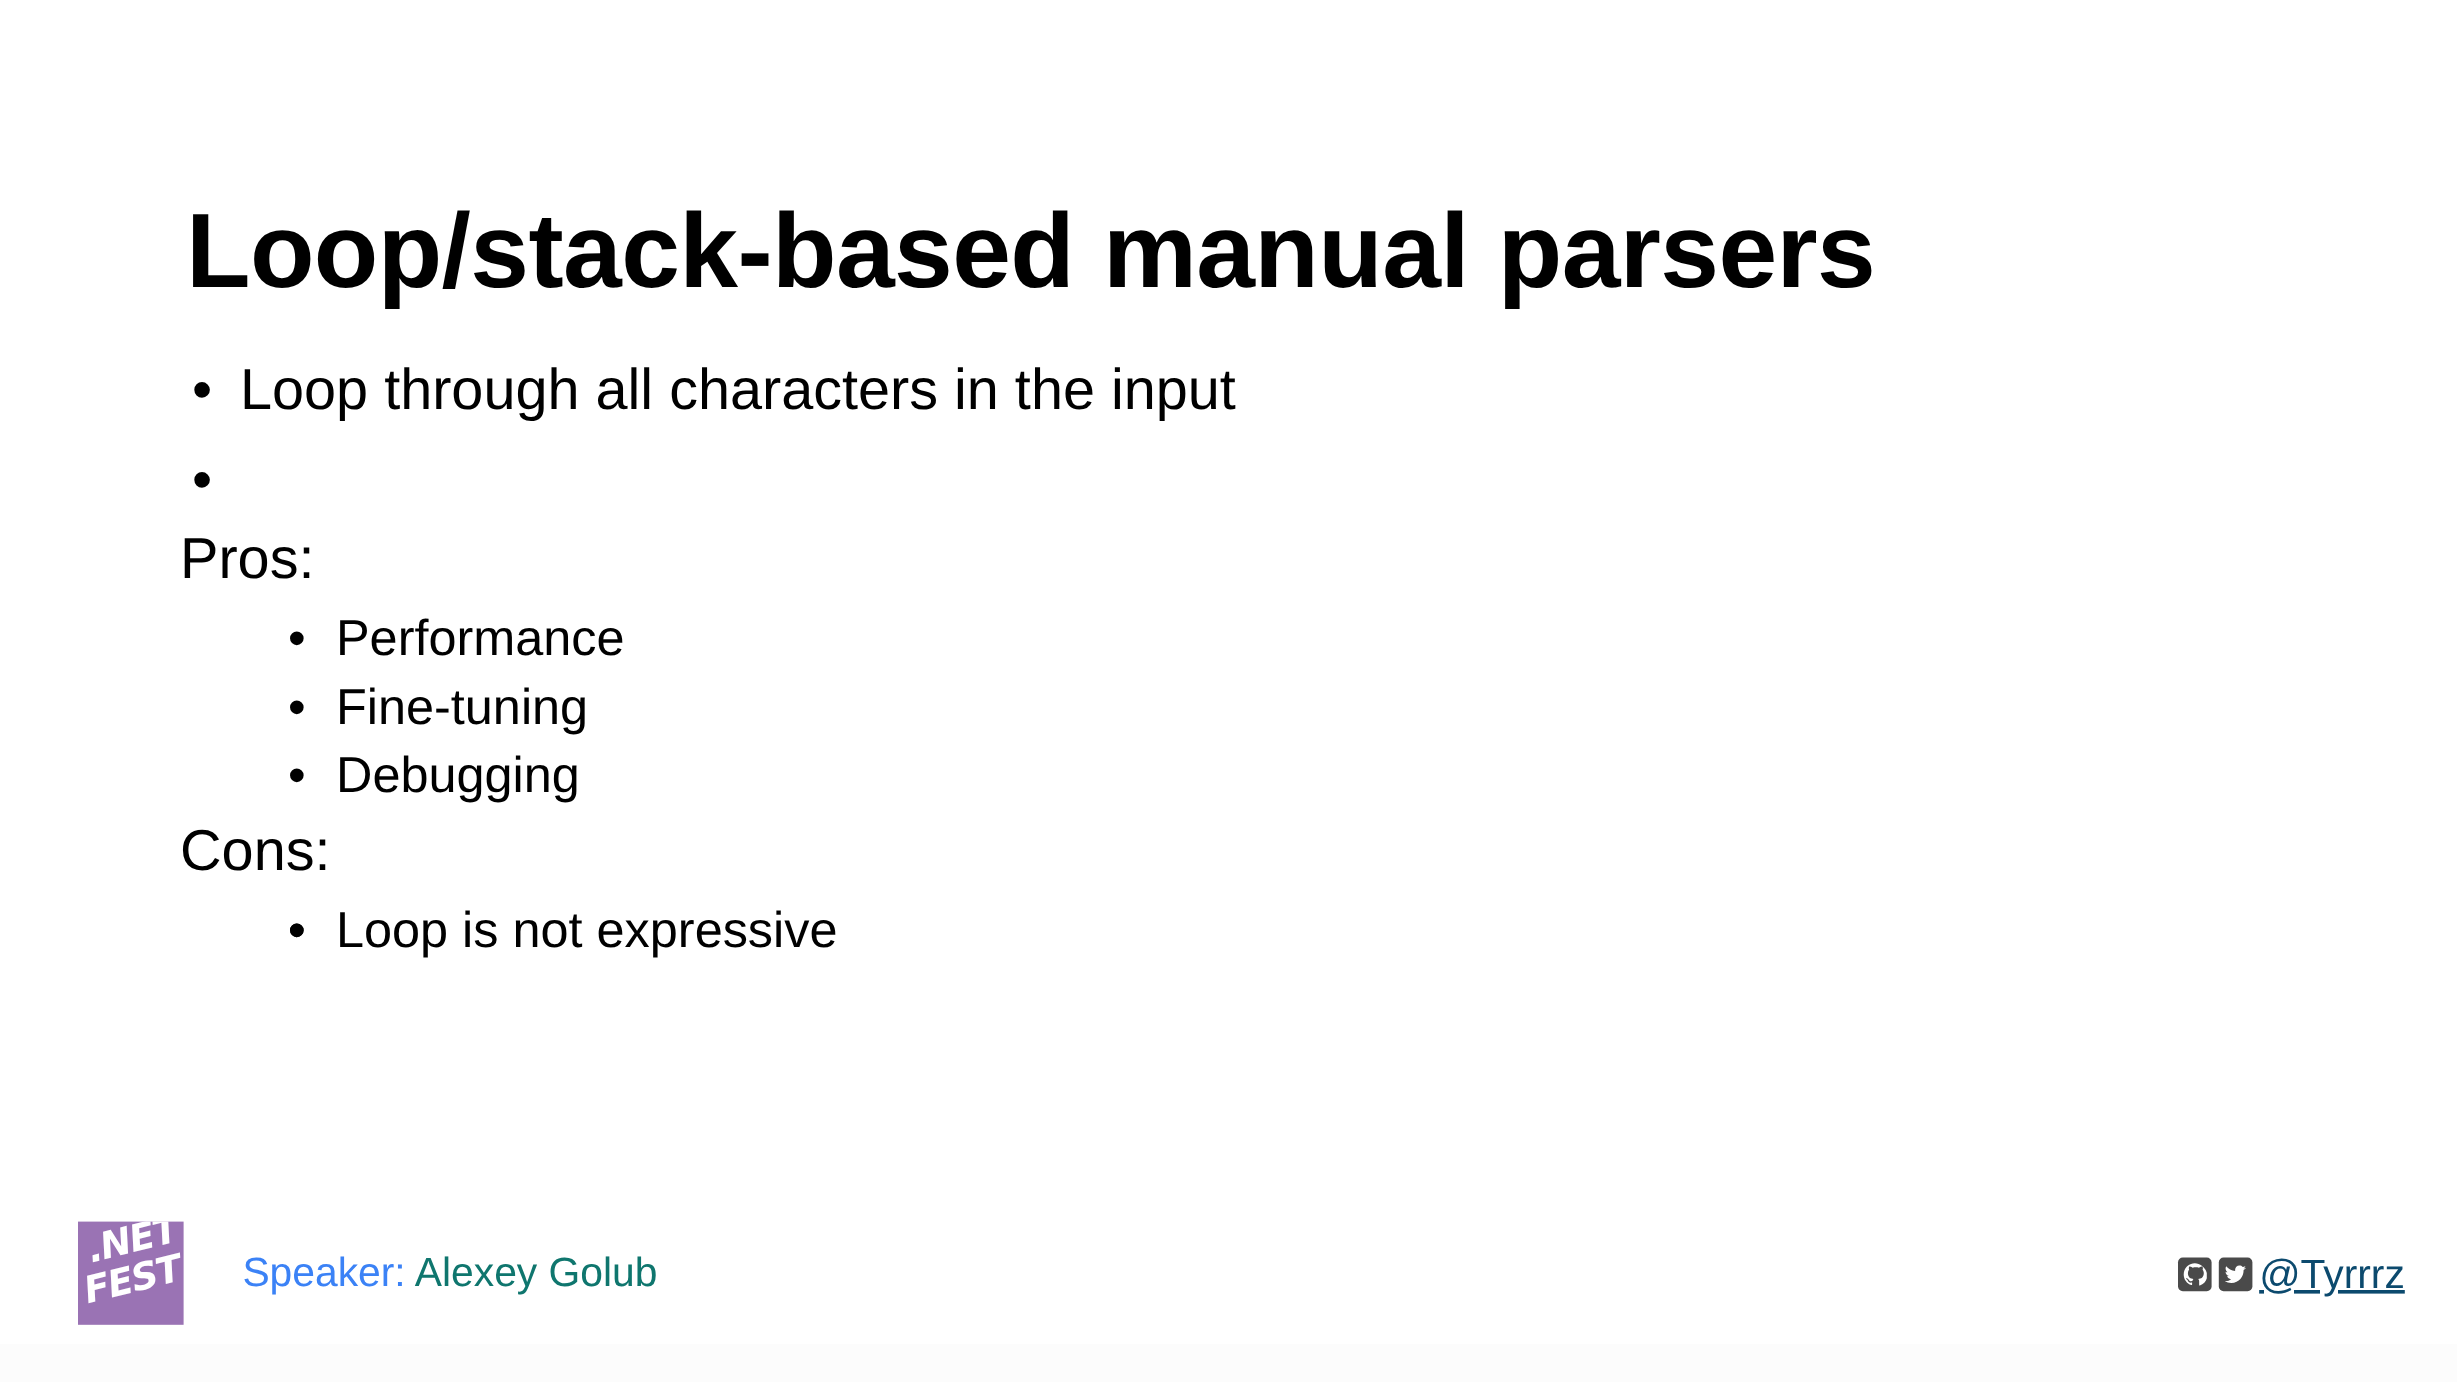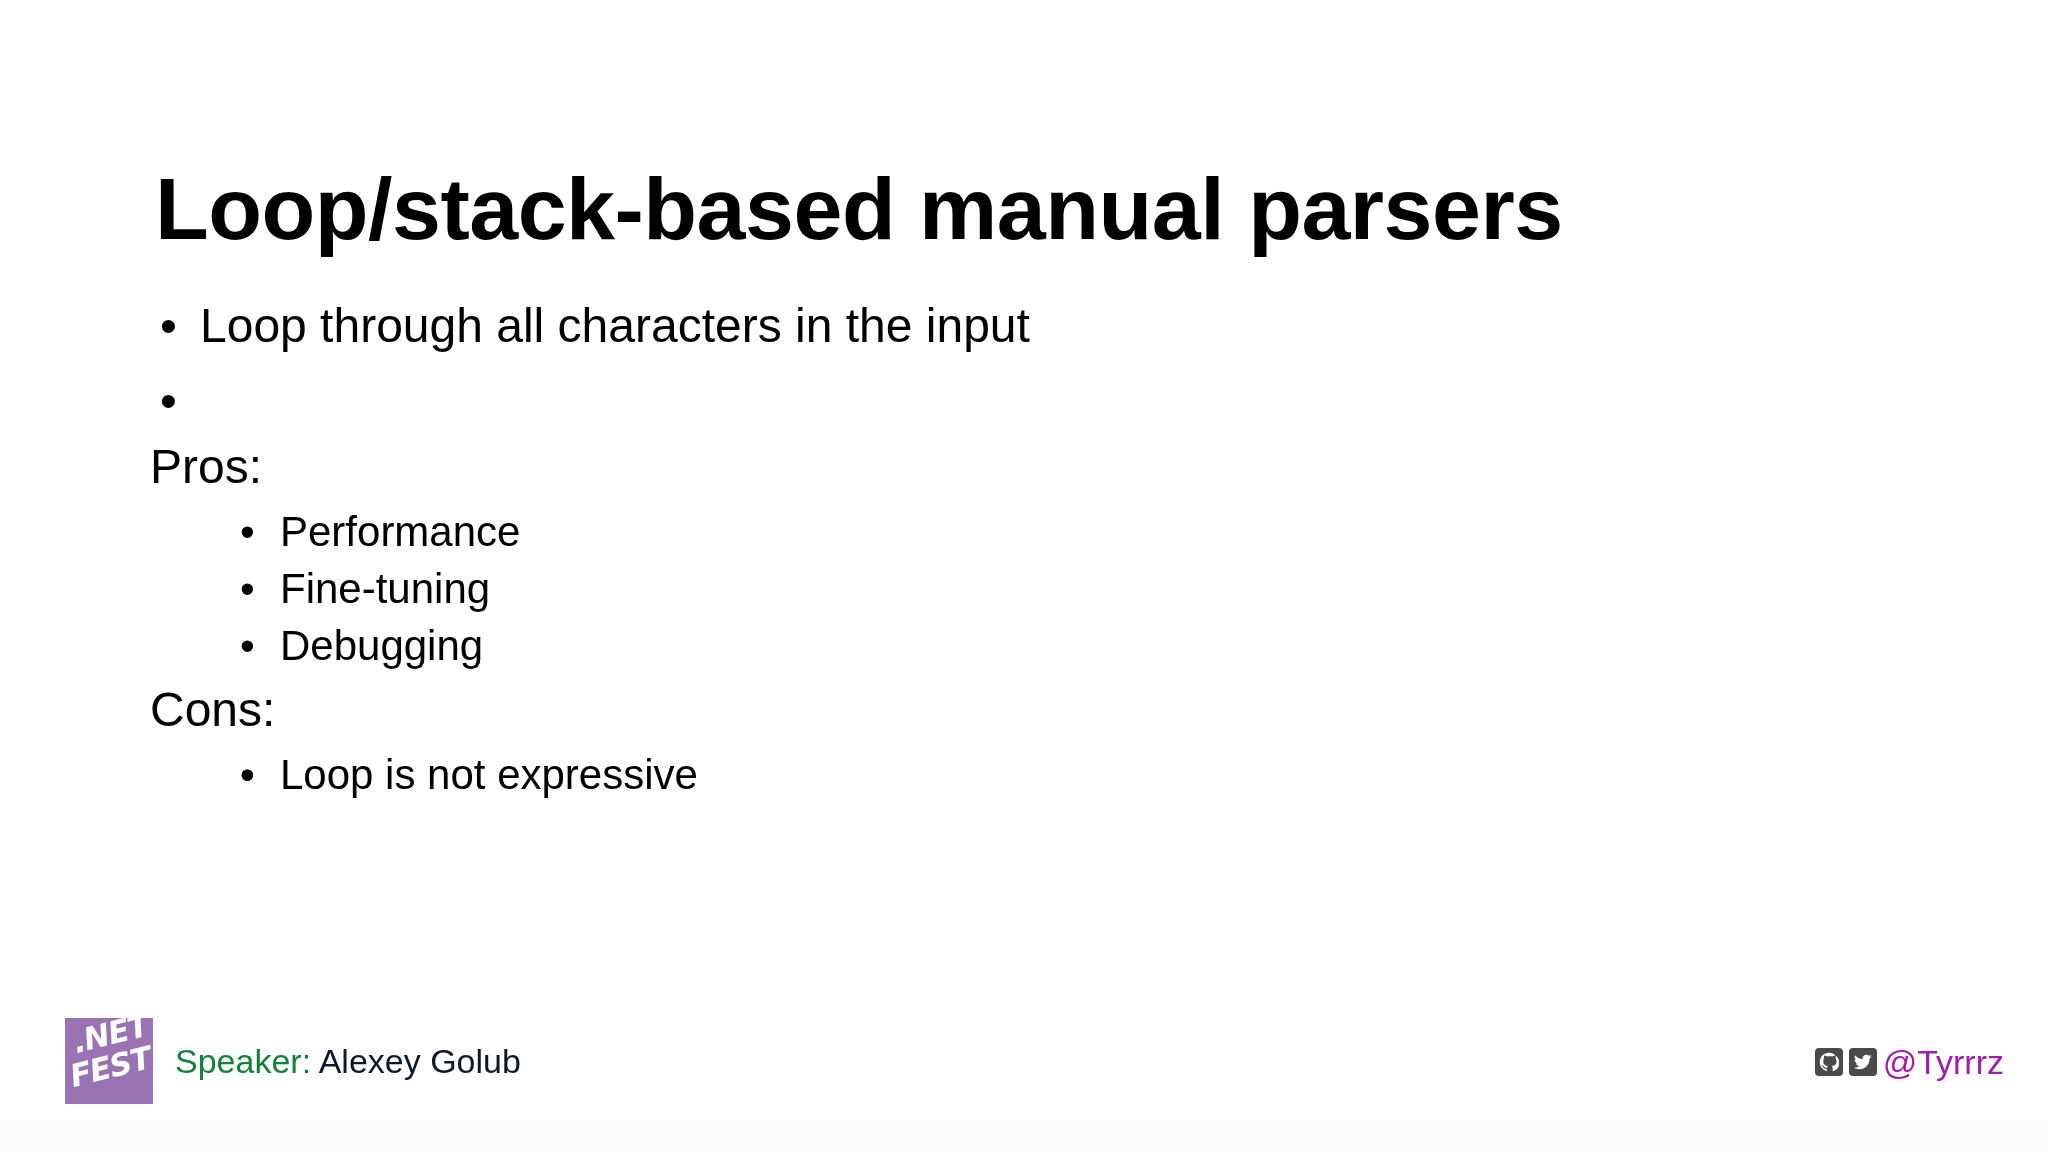--- a/index.html
+++ b/index.html
@@ -148,24 +148,25 @@
     transform: rotate(-14deg);
     transform-origin: left top;
   }
   .speaker-line {
     margin-left: 22px;
     font-size: 34px;
     line-height: 86px;
     white-space: nowrap;
   }
   .speaker-label {
-    color: #15803d;
+    color: #3b82f6;
+    margin-left: 27px;
   }
   .speaker-name {
-    color: #0f172a;
+    color: #0f766e;
   }
 
   .footer-right {
     position: absolute;
     right: 44px;
     top: 1040px;
     display: flex;
     align-items: center;
     height: 44px;
   }
@@ -177,23 +178,24 @@
     display: inline-flex;
     align-items: center;
     justify-content: center;
     margin-right: 6px;
     flex: none;
   }
   .social-icon svg { display: block; }
   .handle {
     margin-left: 0;
     font-size: 34px;
-    color: #a21caf;
+    color: #0c4a6e;
     line-height: 36px;
     white-space: nowrap;
+    text-decoration: underline;
   }
 </style>
 </head>
 <body>
 
 <div class="slide">
 
   <h1 class="slide-title">Loop/stack-based manual parsers</h1>
 
   <div class="body-area">

